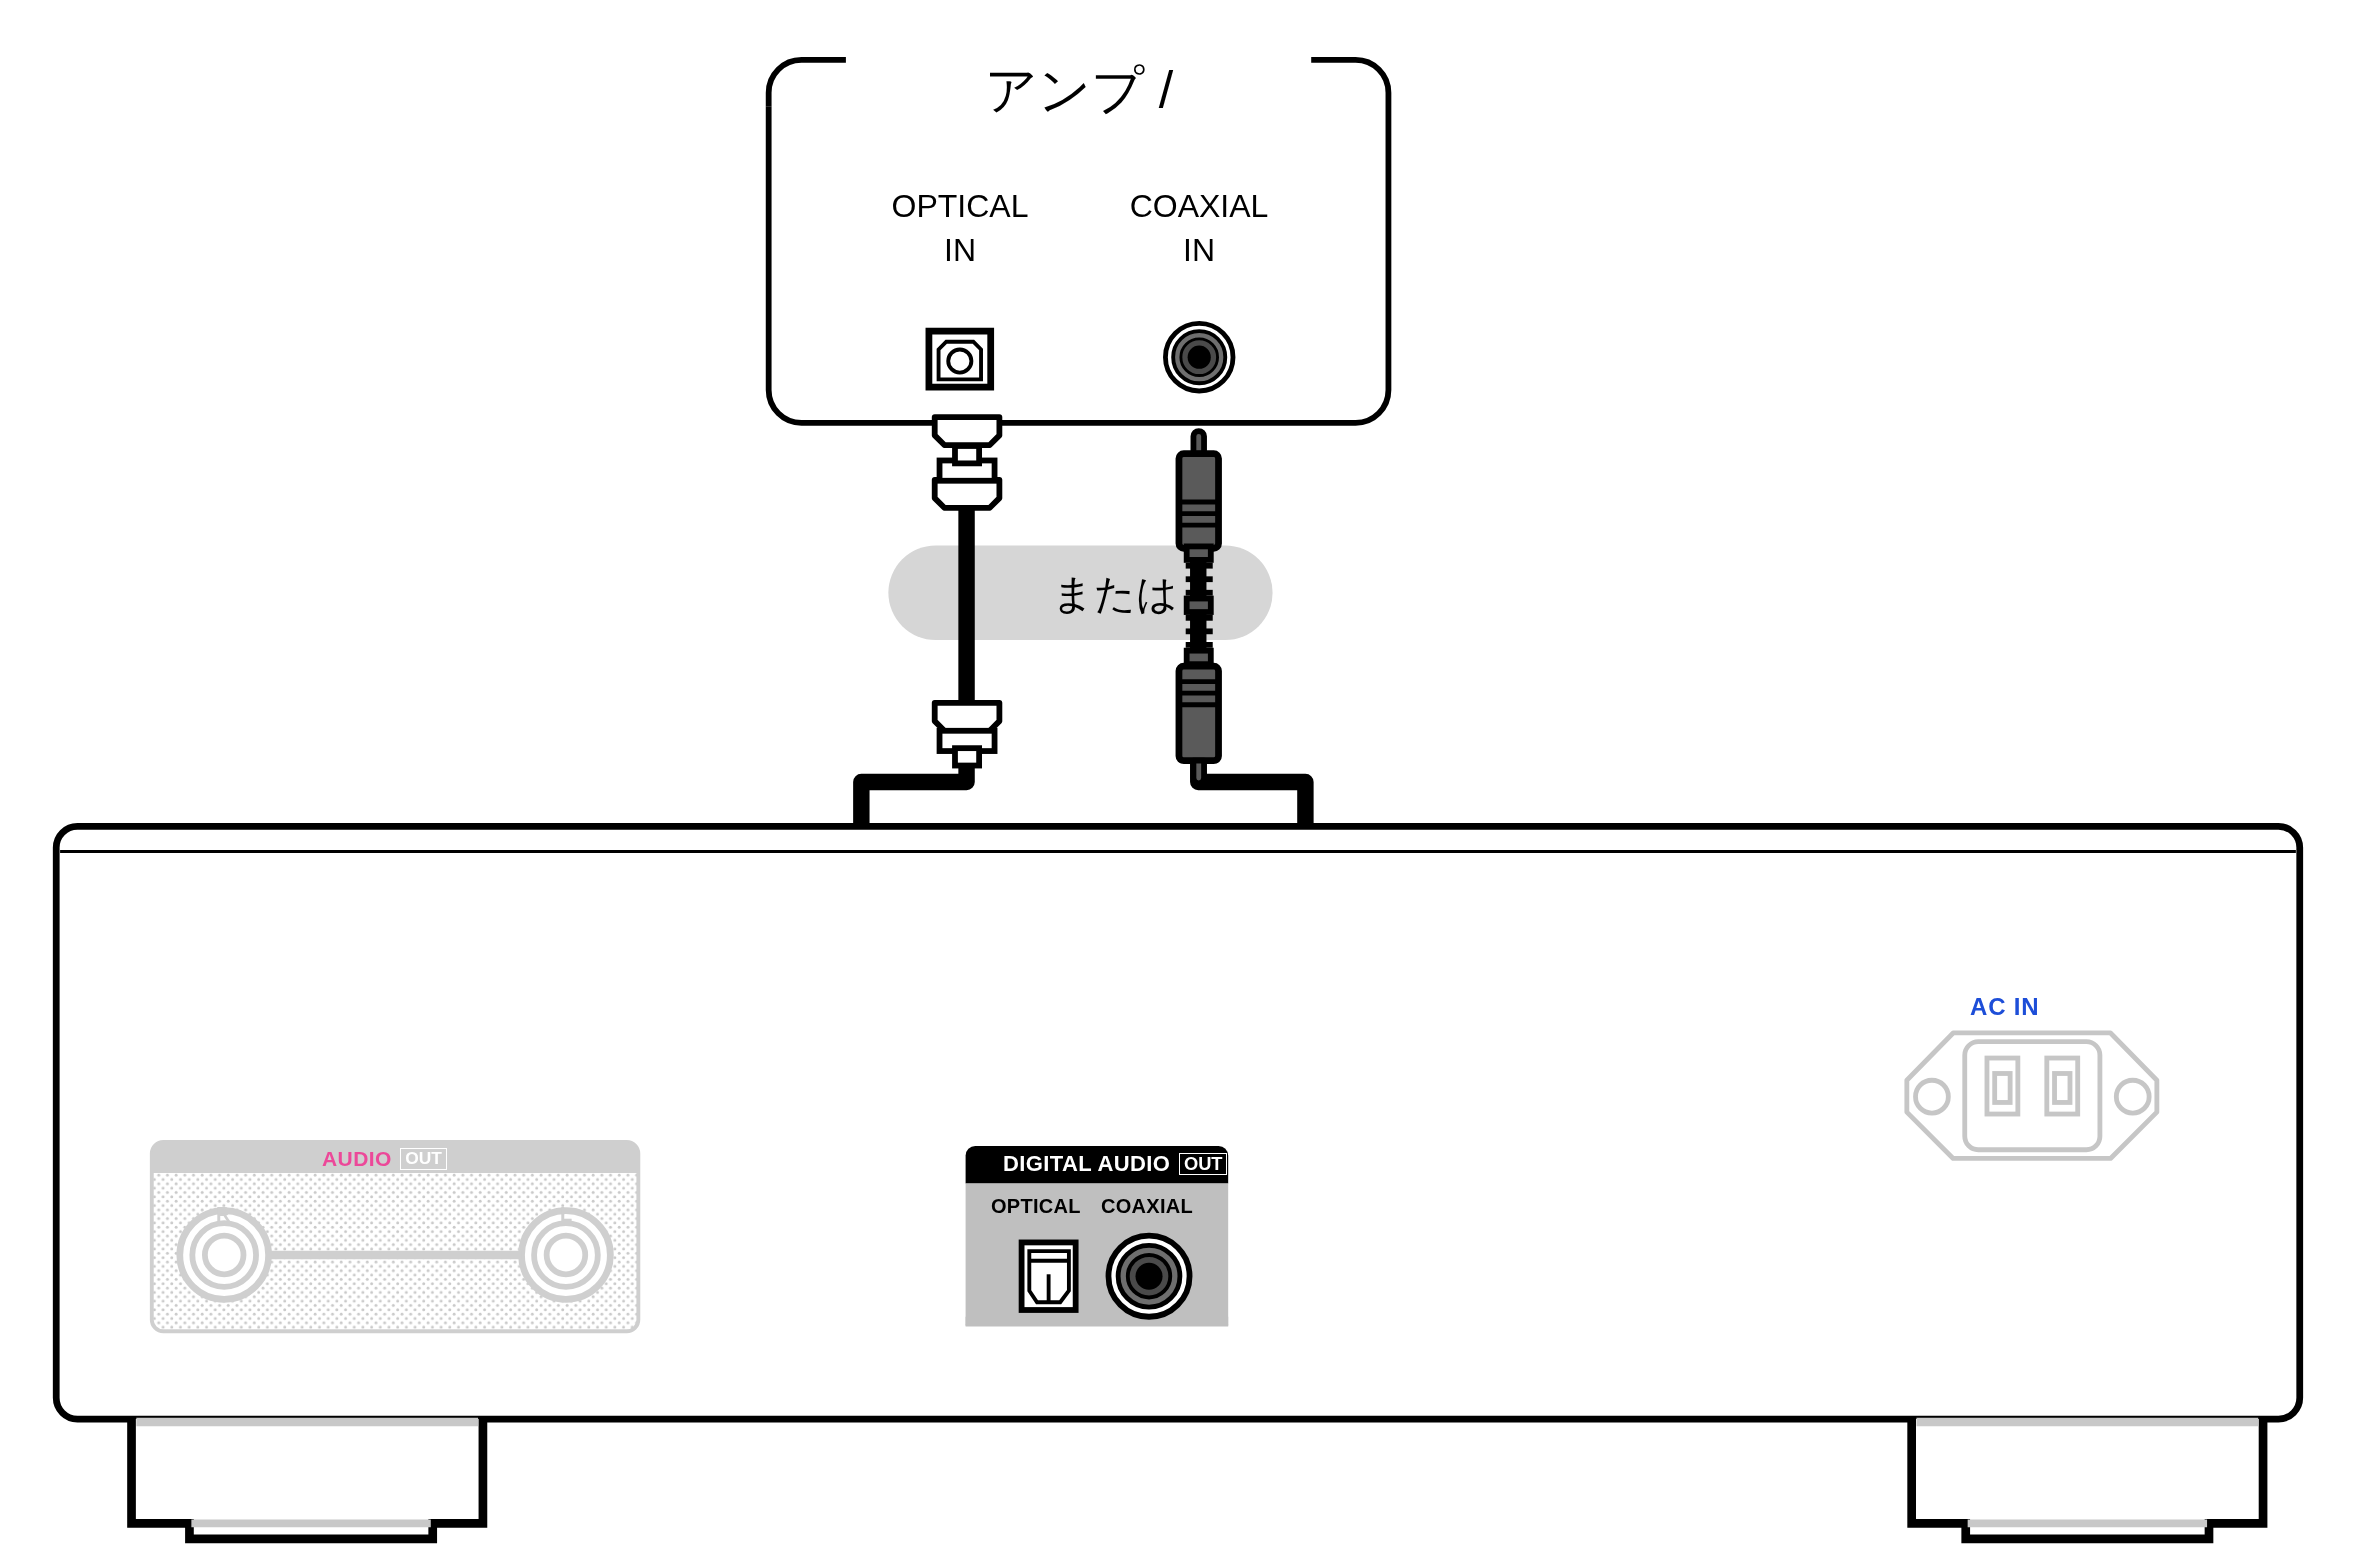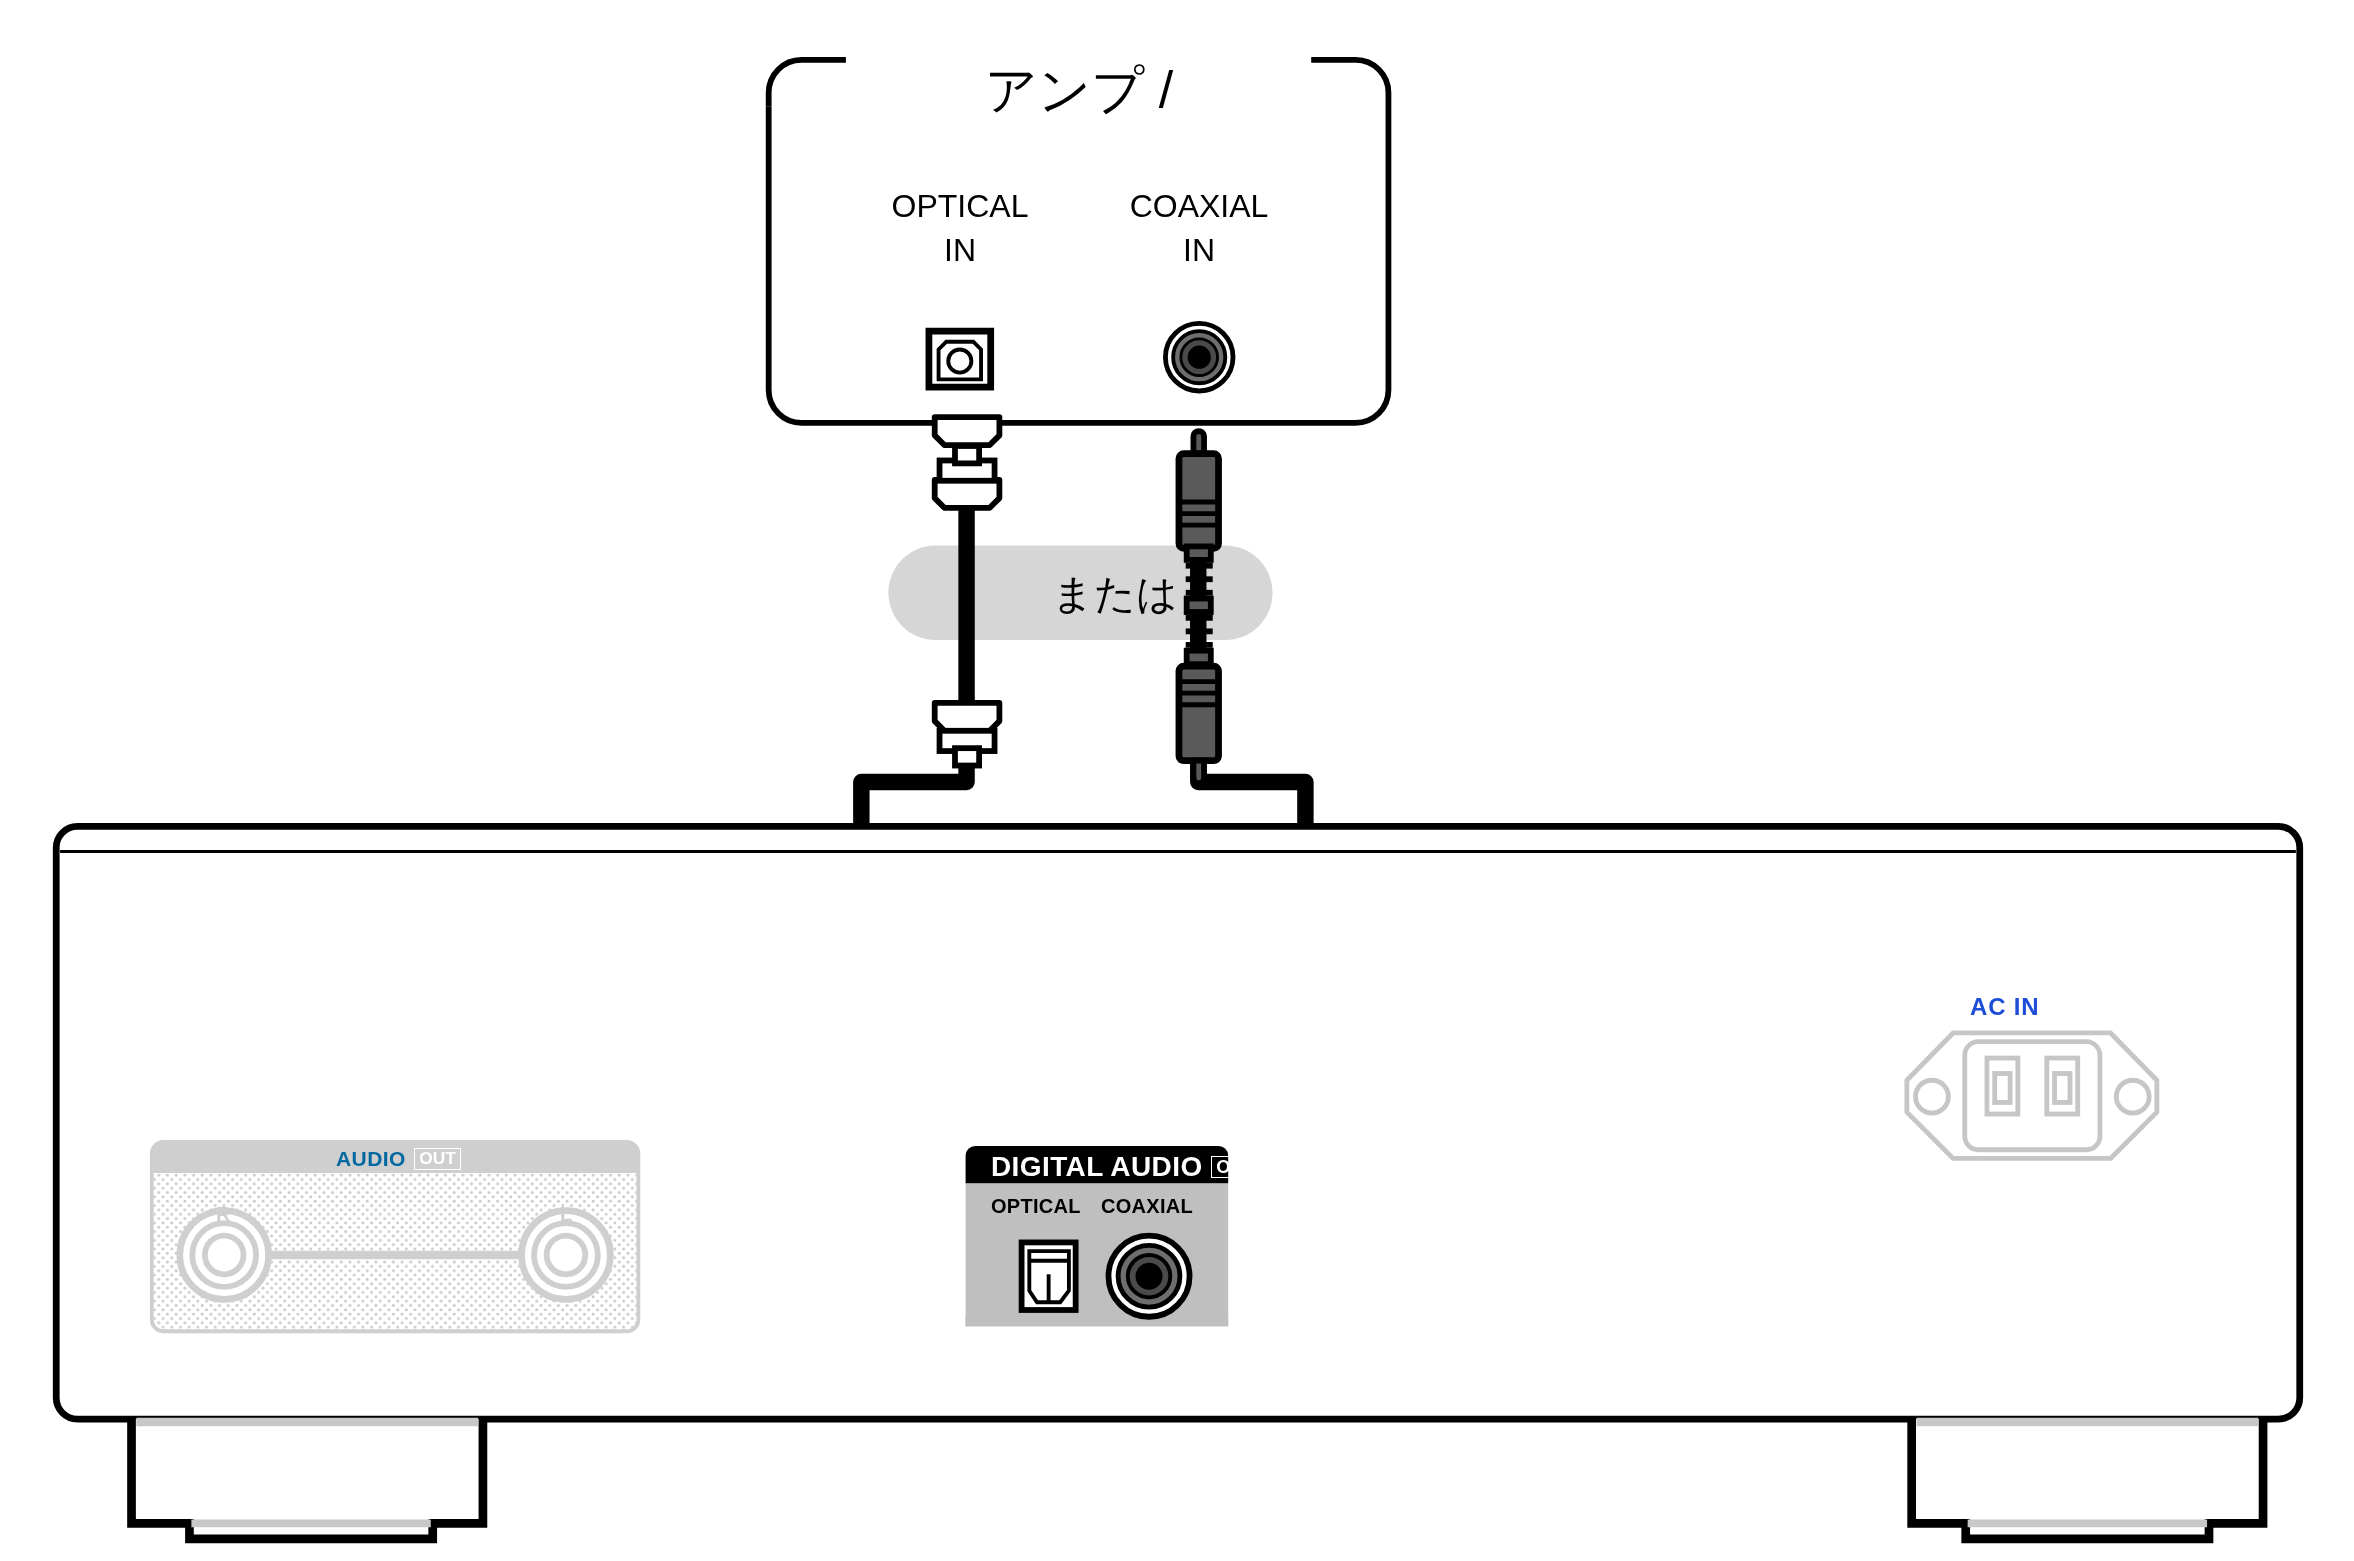--- a/index.html
+++ b/index.html
@@ -41,46 +41,46 @@
     font-size: 32px;
     text-align: center;
   }
   
   .or-text {
     font-size: 41px;
     text-align: right;
   }
   
   .dig-head {
-    font-size: 28px;
+    font-size: 22px;
     font-weight: bold;
     color: #ffffff;
     letter-spacing: 0.4px;
+    margin-left: 12px;
   }
   .dig-out-box {
     font-size: 18.3px;
     font-weight: bold;
     color: #ffffff;
     border: 1.9px solid #ffffff;
     padding: 0px 3.9px 1px 3.9px;
     line-height: 1.05;
   }
   .dig-sub {
     font-size: 20px;
     font-weight: bold;
     color: #000000;
     letter-spacing: 0.3px;
   }
   
   .aud-head {
     font-size: 21px;
     font-weight: bold;
-    color: #0369a1;
+    color: #ec4899;
     letter-spacing: 0.4px;
-    margin-left: 14px;
   }
   .aud-out-box {
     font-size: 17.4px;
     font-weight: bold;
     color: #ffffff;
     border: 1.9px solid #ffffff;
     padding: 0px 3.9px 1px 3.9px;
     line-height: 1.05;
   }
   .ac-label {

